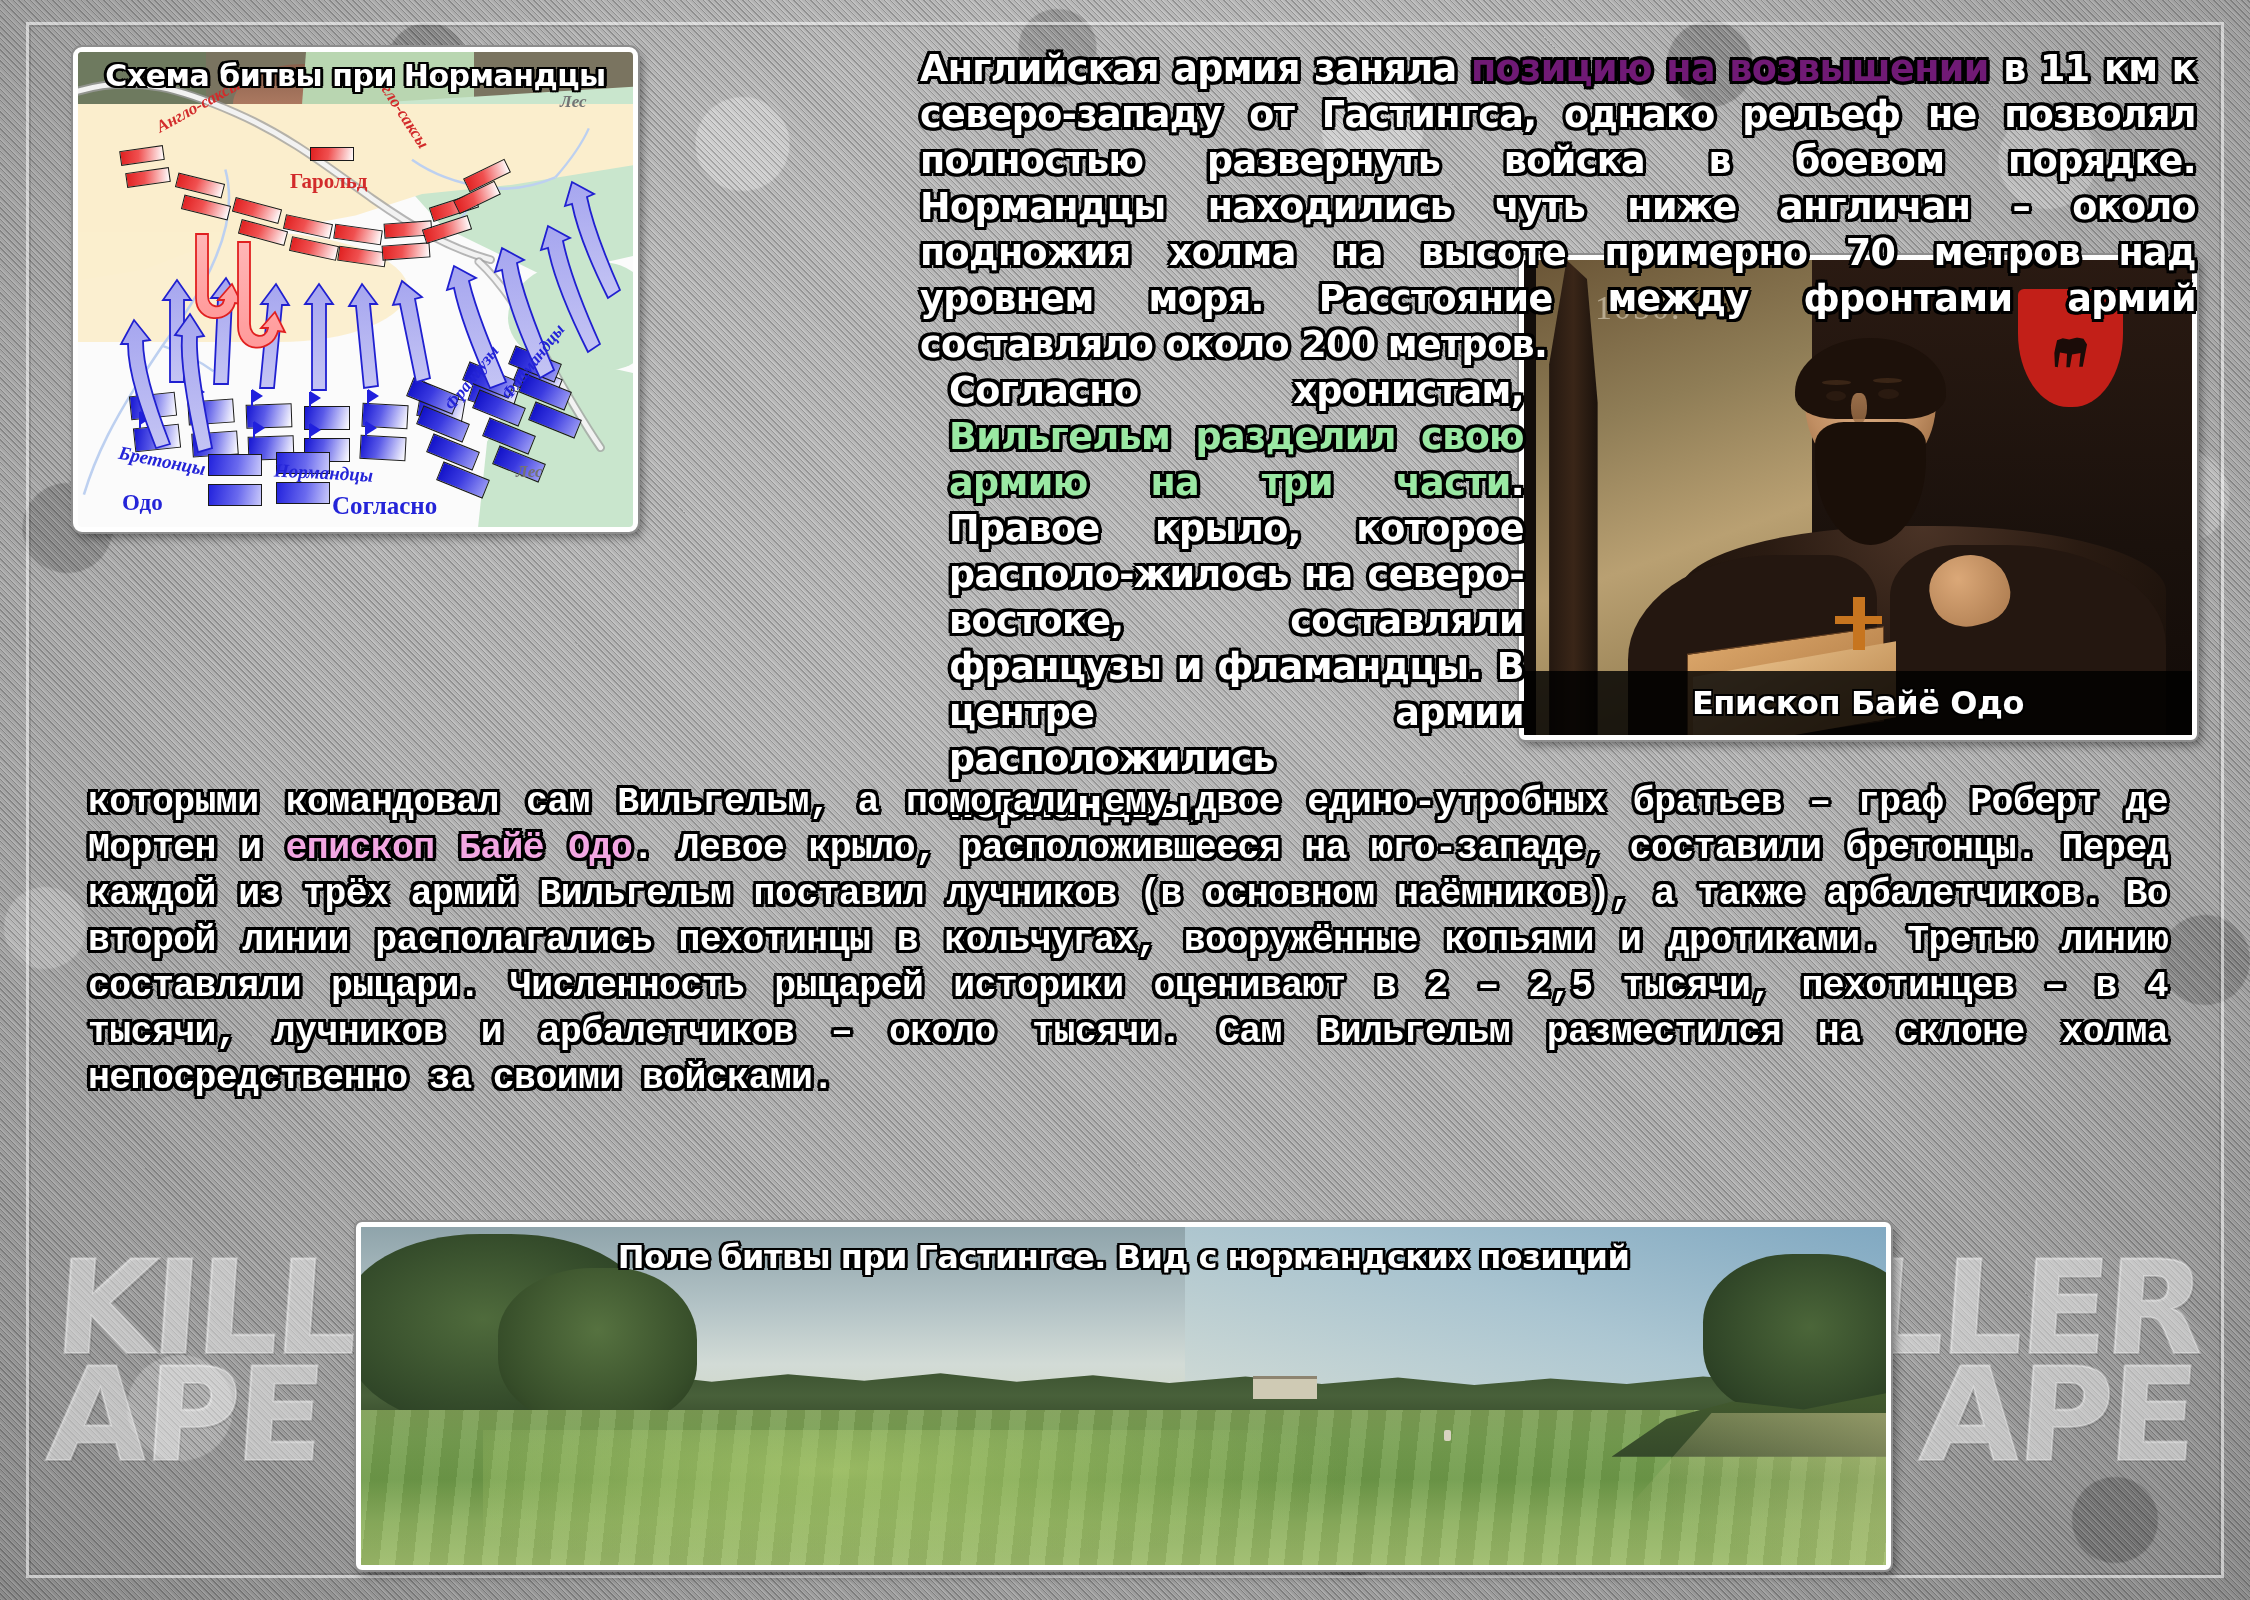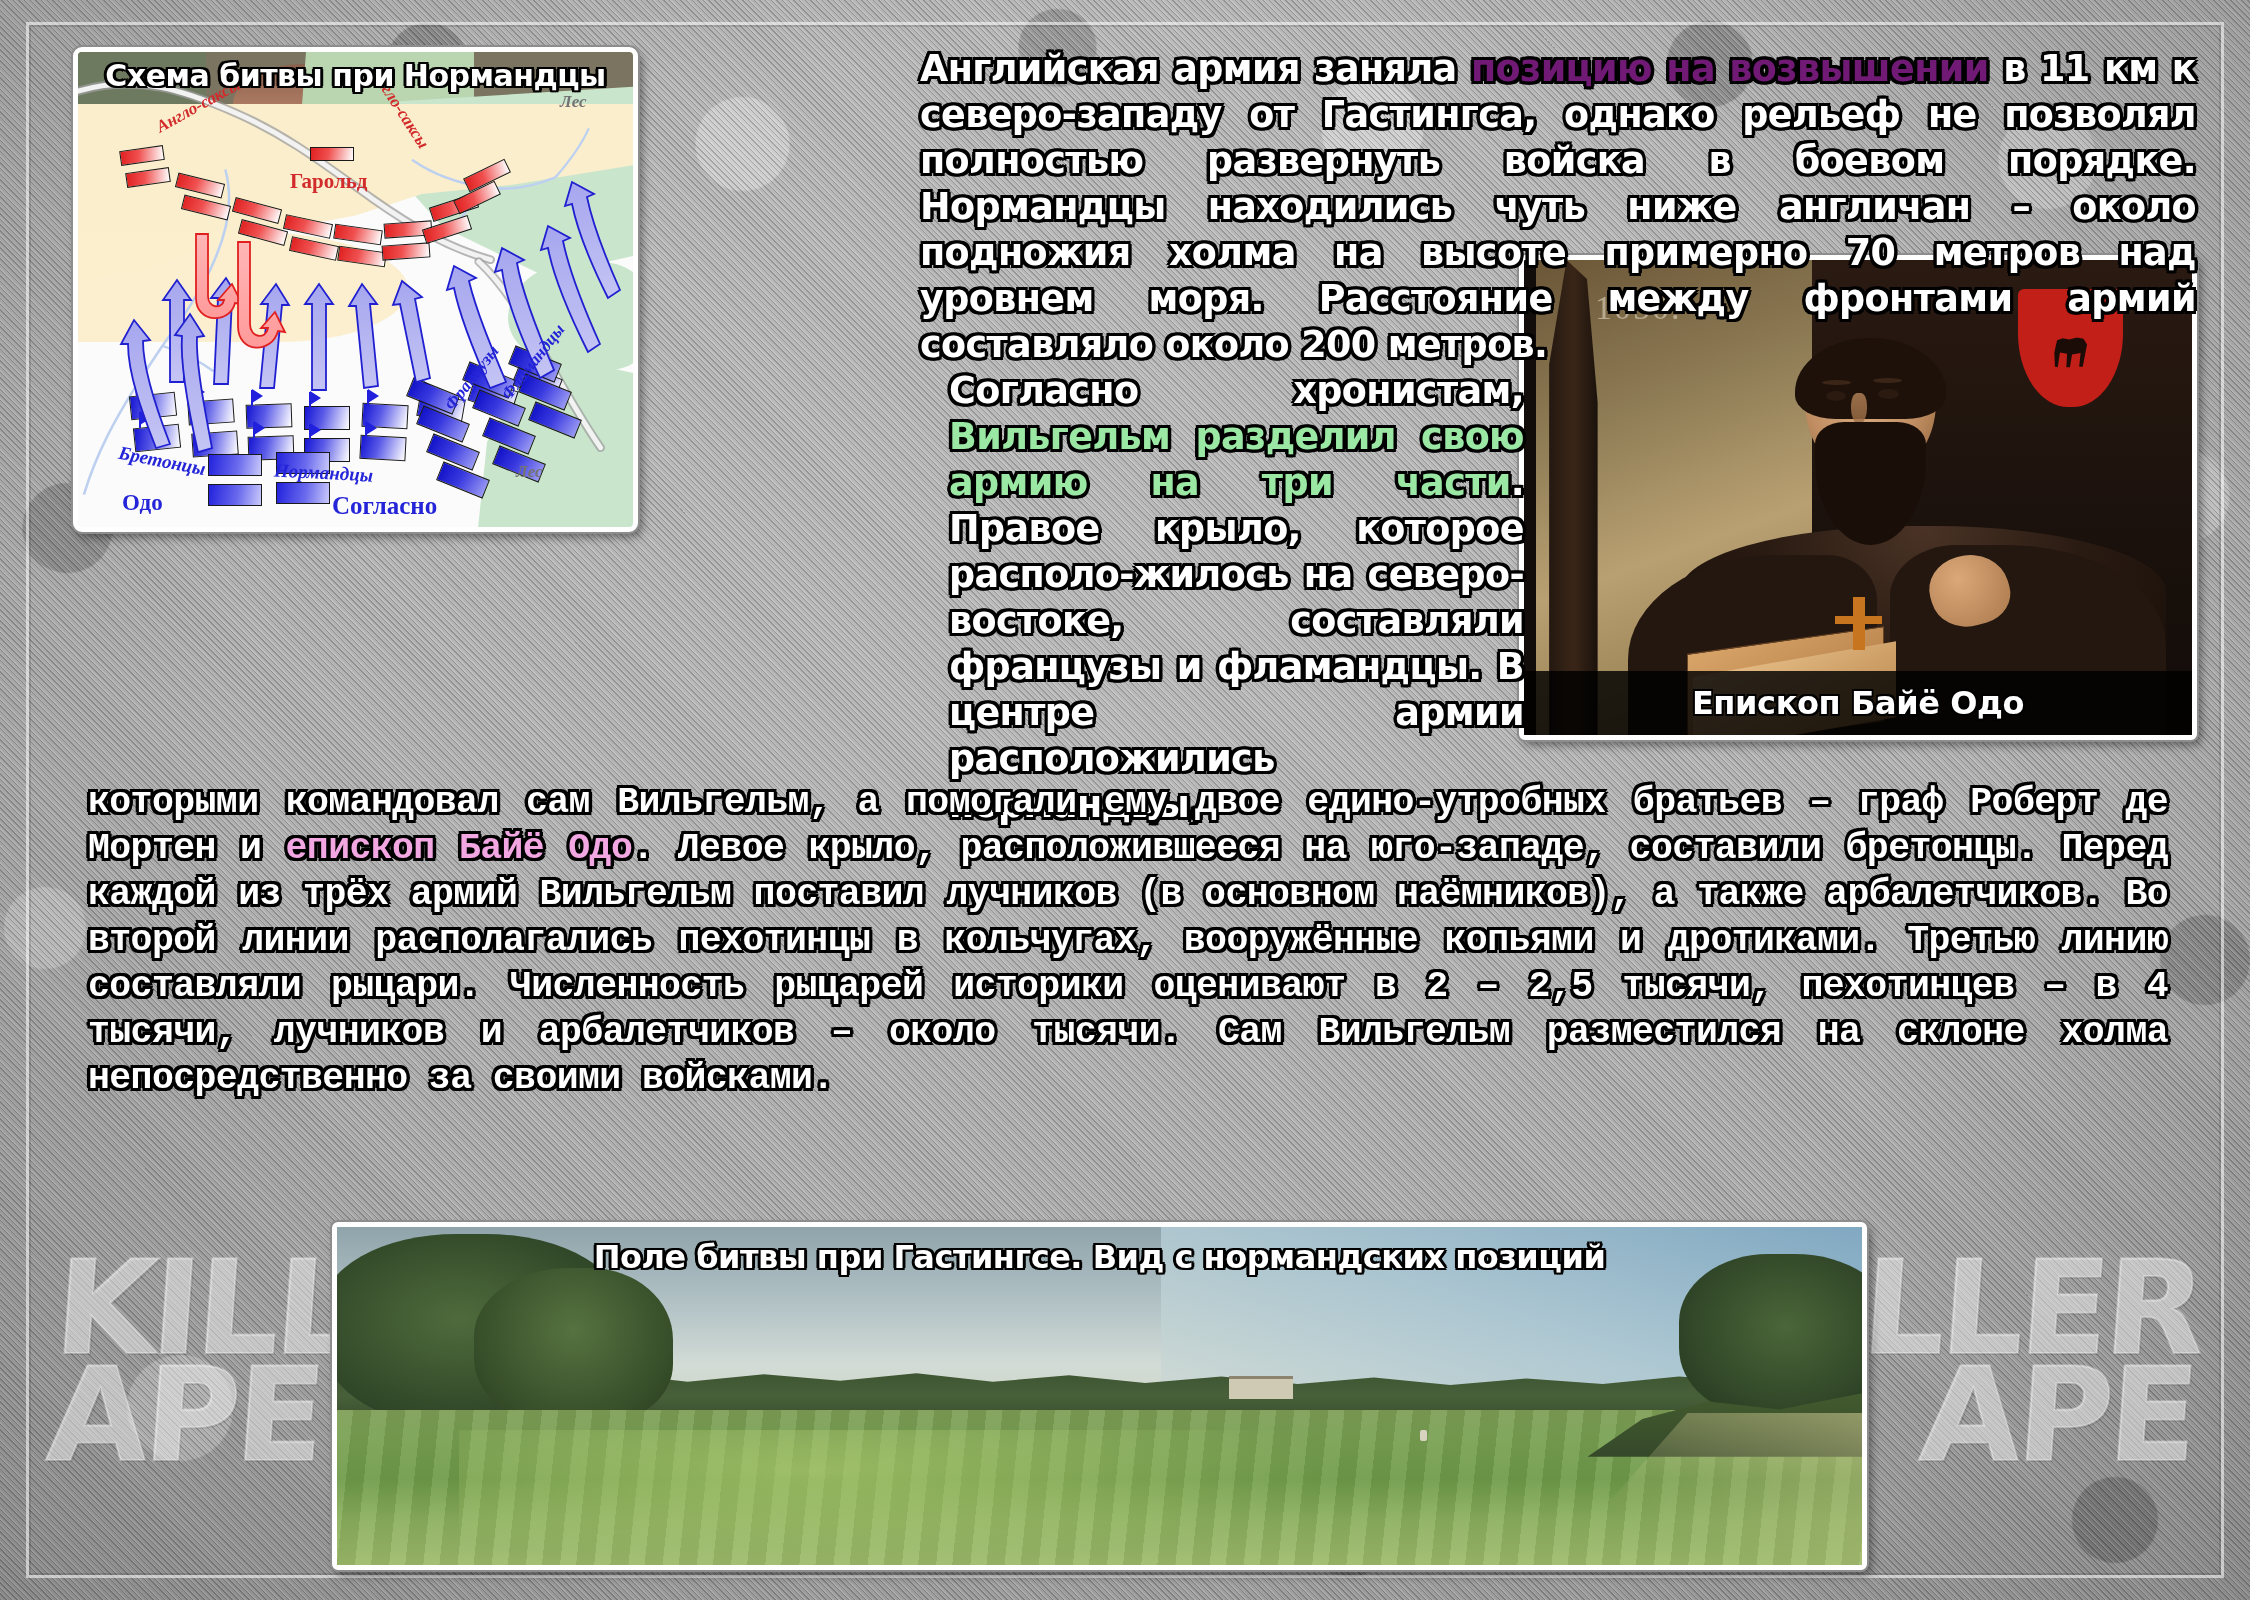--- a/index.html
+++ b/index.html
@@ -336,21 +336,21 @@
   }
   #para-mid{
     position:absolute; left:949px; top:368px; width:575px;
   }
   #para-full{
     position:absolute; left:88px; top:780px; width:2080px;font-family:Liberation Mono, monospace;
   }
 
   
   #field-frame{
-    position:absolute; left:332px; top:1222px; width:1535px; height:348px;
+    position:absolute; left:356px; top:1222px; width:1535px; height:348px;
     border:5px solid #ffffff;
     border-radius:6px;
     box-shadow:0 0 0 2px #8d8d8d, 4px 5px 10px rgba(0,0,0,.45);
     overflow:hidden;
     background:#7ca05c;
   }
   .fp-sky{
     position:absolute; left:0; top:0; width:100%; height:52%;
     background:linear-gradient(180deg,#8fa4ab 0%, #b3c3c6 45%, #d2dbd6 78%, #cfd7c8 100%);
   }

